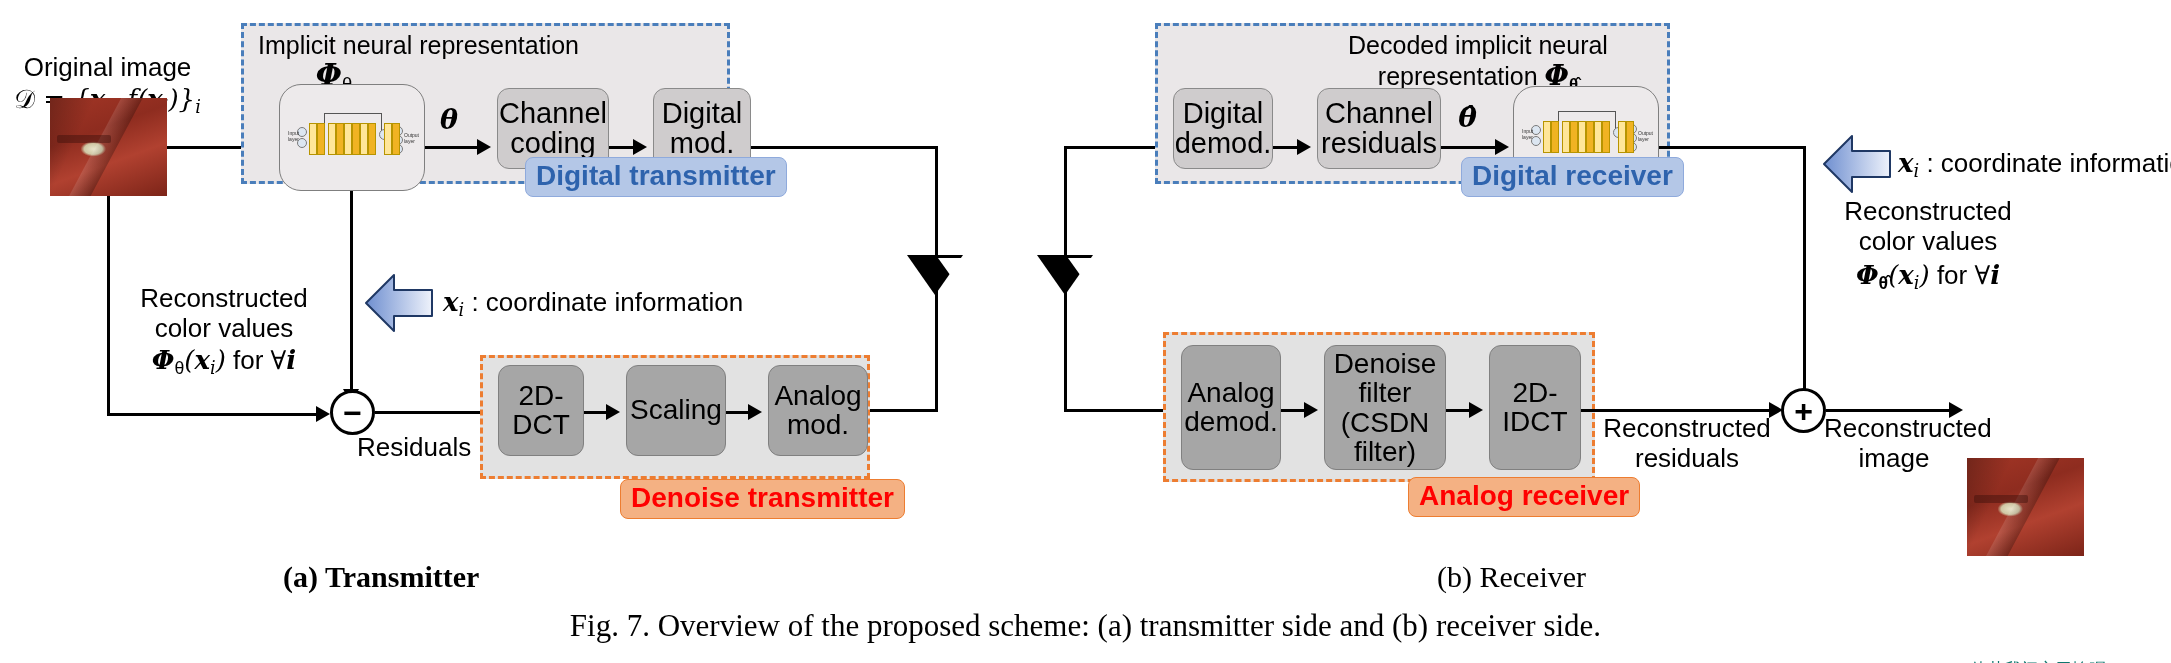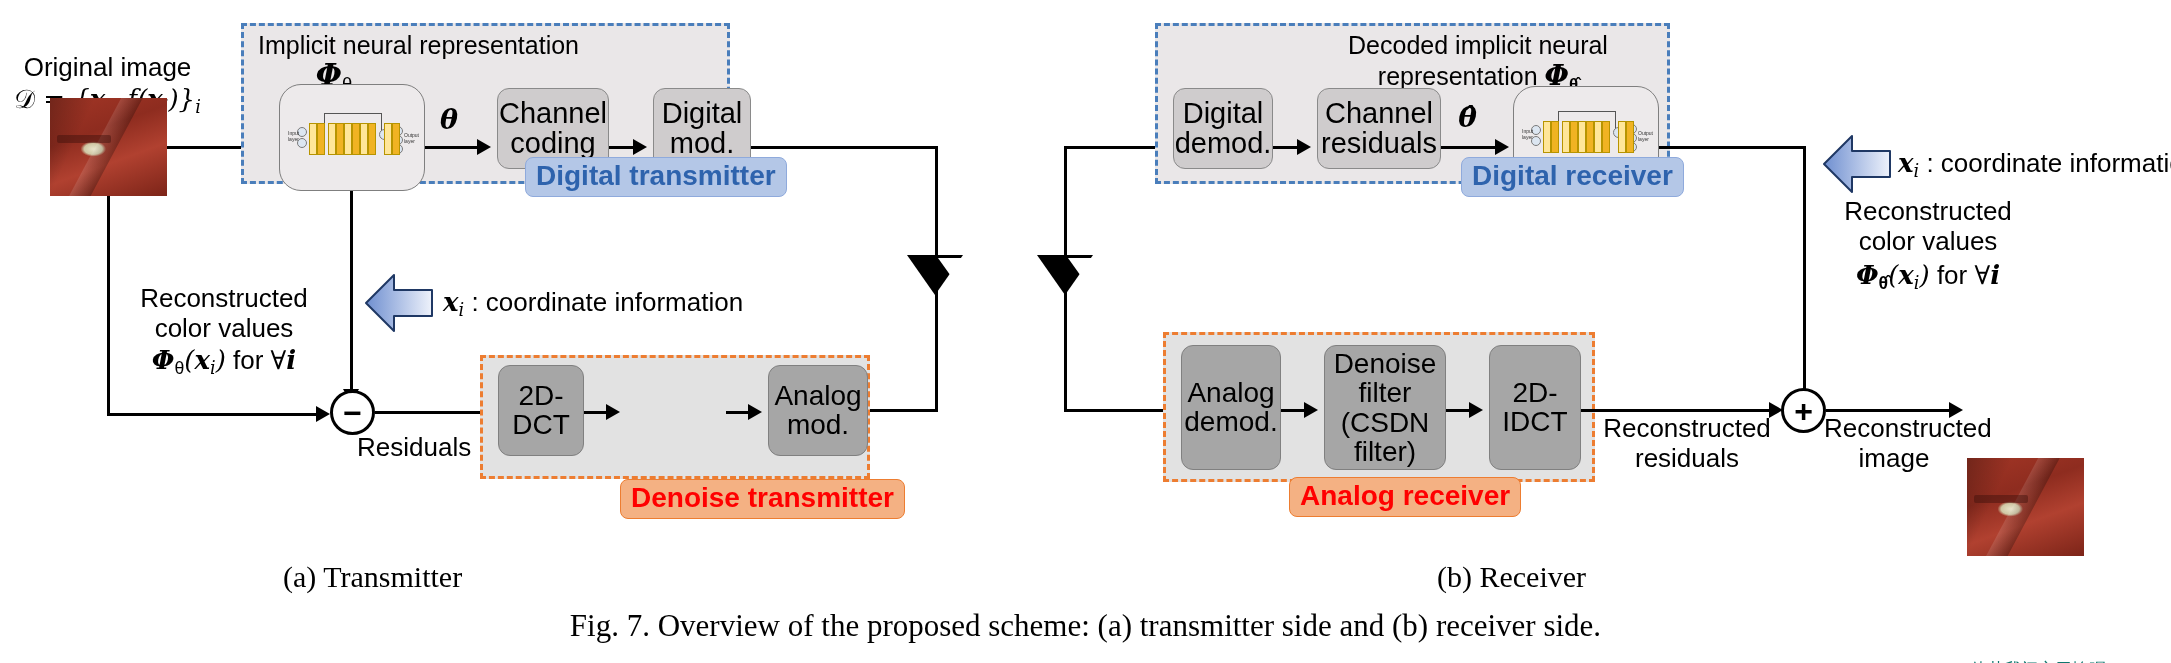--- a/index.html
+++ b/index.html
@@ -314,33 +314,36 @@
 
   <div class="abs block block-dark" style="left:498px; top:365px; width:86px; height:91px;">
     <div>
       <div>2D-</div>
       <div>DCT</div>
     </div>
   </div>
   <div class="abs hline" style="left:584px; top:411px; width:23px;"></div>
   <div class="abs arrow-r" style="left:606px; top:404px;"></div>
 
+  <div class="abs block block-dark" style="left:626px; top:365px; width:100px; height:91px;">
+    <div>Scaling</div>
+  </div>
   <div class="abs hline" style="left:726px; top:411px; width:23px;"></div>
   <div class="abs arrow-r" style="left:748px; top:404px;"></div>
 
   <div class="abs block block-dark" style="left:768px; top:365px; width:100px; height:91px;">
     <div>
       <div>Analog</div>
       <div>mod.</div>
     </div>
   </div>
 
   <div class="abs tag tag-analog" style="left:620px; top:479px;">Denoise transmitter</div>
 
-  <div class="abs subcap" style="left:283px; top:560px;">(a)  Transmitter</div>
+  <div class="abs subcap" style="left:283px; top:560px;font-weight:bold;">(a)  Transmitter</div>
 
   <div class="abs" style="left:1037px; top:255px;">
     <div class="ant-tri" style="position:relative;">
       <div class="ant-tri-in"></div>
     </div>
   </div>
   <div class="abs vline" style="left:1064px; top:255px; height:156px;"></div>
   <div class="abs vline" style="left:1064px; top:146px; height:120px;"></div>
 
   <div class="abs hline" style="left:1064px; top:146px; width:110px;"></div>
@@ -451,21 +454,21 @@
   <div class="abs hline" style="left:1446px; top:409px; width:23px;"></div>
   <div class="abs arrow-r" style="left:1469px; top:402px;"></div>
 
   <div class="abs block block-dark" style="left:1489px; top:345px; width:92px; height:125px;">
     <div>
       <div>2D-</div>
       <div>IDCT</div>
     </div>
   </div>
 
-  <div class="abs tag tag-analog" style="left:1289px; top:477px;text-align:right;">Analog receiver</div>
+  <div class="abs tag tag-analog" style="left:1408px; top:477px;text-align:right;">Analog receiver</div>
 
   <div class="abs hline" style="left:1581px; top:409px; width:194px;"></div>
   <div class="abs arrow-r" style="left:1769px; top:402px;"></div>
 
   <div class="abs lbl lbl-c" style="left:1592px; top:413px; width:190px;">
     <div>Reconstructed</div>
     <div>residuals</div>
   </div>
 
   <div class="abs op" style="left:1781px; top:388px; width:45px; height:45px;">+</div>

